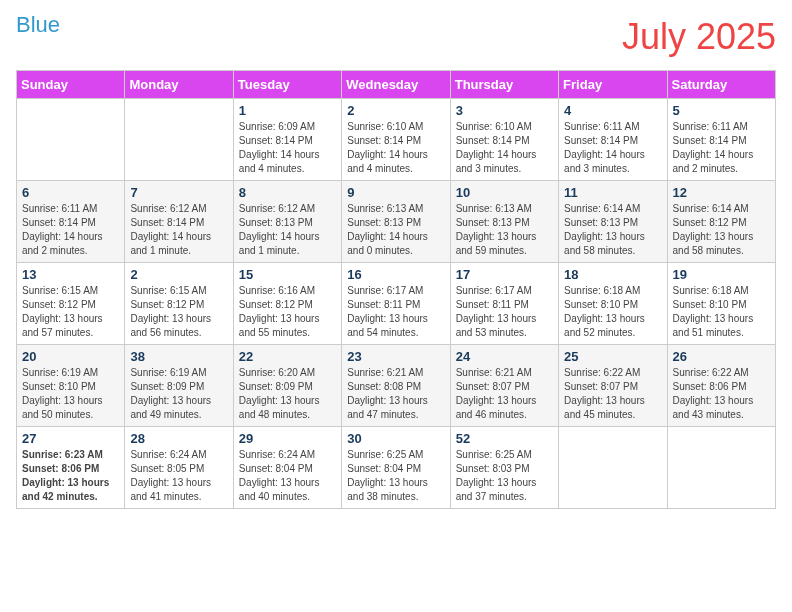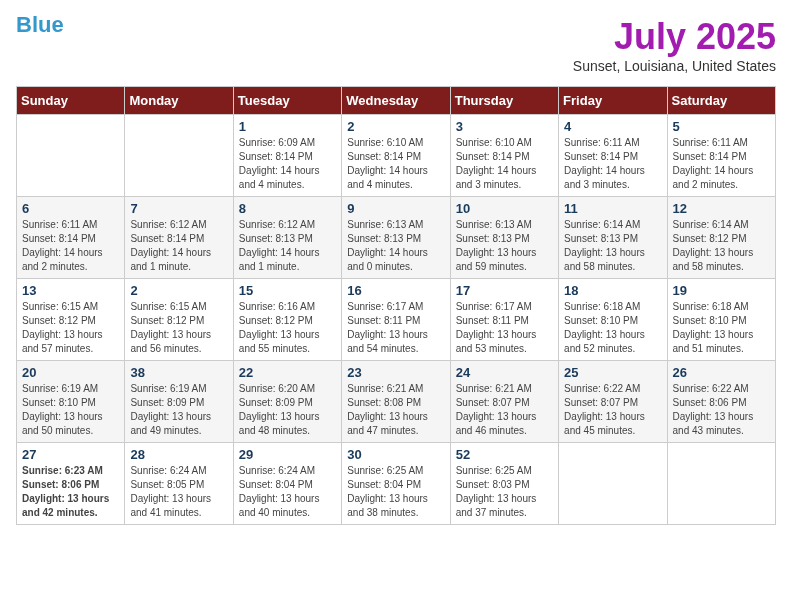--- a/index.html
+++ b/index.html
@@ -19,34 +19,34 @@
     .logo {
       display: flex;
       flex-direction: column;
       align-items: flex-start;
     }
     .title-block {
       text-align: right;
     }
     .month-title {
       font-size: 36px;
-      font-weight: bold;
-      color: #a21caf;
+      font-weight: normal;
+      color: #ef4444;
     }
     .location {
       font-size: 14px;
       color: #333;
     }
     .calendar {
       width: 100%;
       border-collapse: collapse;
       border: 1px solid #ccc;
     }
     .calendar th {
-      background-color: #7f1d1d;
+      background-color: #d946ef;
       color: #fff;
       font-size: 13px;
       font-weight: bold;
       padding: 6px 4px;
       text-align: left;
       border: 1px solid #ccc;
     }
     .calendar td {
       vertical-align: top;
       border: 1px solid #ccc;
@@ -74,25 +74,24 @@
     }
     .empty-cell {
       background: #f9f9f9;
     }
   </style>
 </head>
 <body>
 
 <div class="header">
   <div class="logo">
-    <span style="font-size:22px;font-weight:bold;color:#3399cc;margin-top:-4px;">Blue</span>
+    <span style="font-size:22px;font-weight:normal;color:#3399cc;margin-top:-4px;">Blue</span>
   </div>
   <div class="title-block">
     <div class="month-title">July 2025</div>
-    <div class="location">Sunset, Louisiana, United States</div>
   </div>
 </div>
 
 <table class="calendar">
   <thead>
     <tr>
     <th>Sunday</th>
         <th>Monday</th>
         <th>Tuesday</th>
         <th>Wednesday</th>

